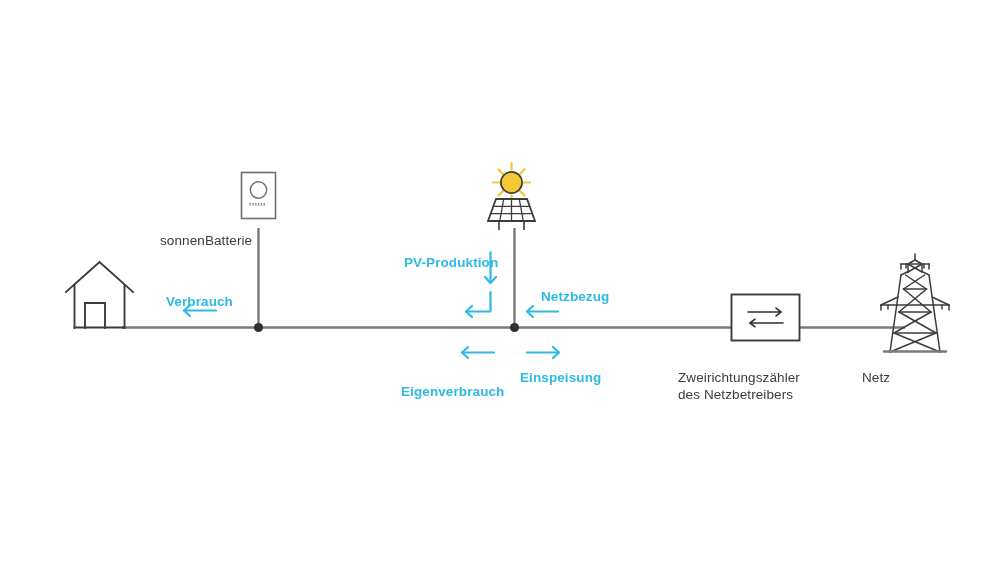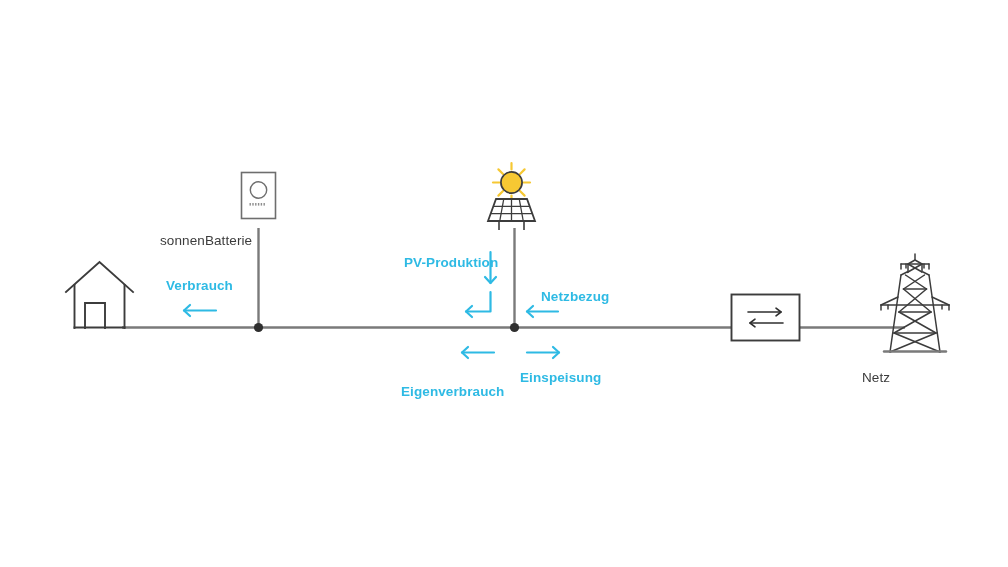--- a/index.html
+++ b/index.html
@@ -43,21 +43,21 @@
     font-weight: 600;
     color: #2ebae4;
     white-space: nowrap;
     letter-spacing: 0.1px;
   }
   .lbl-verbraucher { left: 0px;   top: 369px; width: 204px; }
   .lbl-batterie    { left: 160px; top: 232px; width: 196px; }
   .lbl-zaehler     { left: 678px; top: 369px; width: 176px; }
   .lbl-netz        { left: 862px; top: 369px; width: 110px; }
 
-  .lbl-verbrauch      { left: 166px; top: 278px; text-align: center; }
+  .lbl-verbrauch      { left: 166px; top: 294px; text-align: center; }
   .lbl-pv             { left: 392px; top: 255px; padding-left: 12px; }
   .lbl-netzbezug      { left: 524px; top: 289px; padding-left: 17px; }
   .lbl-eigenverbrauch { left: 401px; top: 370px; margin-top: 14px; }
   .lbl-einspeisung    { left: 520px; top: 370px; }
 </style>
 </head>
 <body>
 
 <div id="diagram-root">
 
@@ -228,20 +228,24 @@
       </g>
 
       <g>
         <line x1="527" y1="352.5" x2="559" y2="352.5"></line>
         <polyline points="553,347 559,352.5 553,358"></polyline>
       </g>
     </g>
   </svg>
 
   <div class="node-label lbl-batterie">sonnenBatterie</div>
+  <div class="node-label lbl-zaehler">
+    <span>Zweirichtungszähler</span><br>
+    <span>des Netzbetreibers</span>
+  </div>
   <div class="node-label lbl-netz">Netz</div>
 
   <div class="flow-label lbl-verbrauch">Verbrauch</div>
   <div class="flow-label lbl-pv">PV-Produktion</div>
   <div class="flow-label lbl-netzbezug">Netzbezug</div>
   <div class="flow-label lbl-eigenverbrauch">Eigenverbrauch</div>
   <div class="flow-label lbl-einspeisung">Einspeisung</div>
 
 </div>
 

